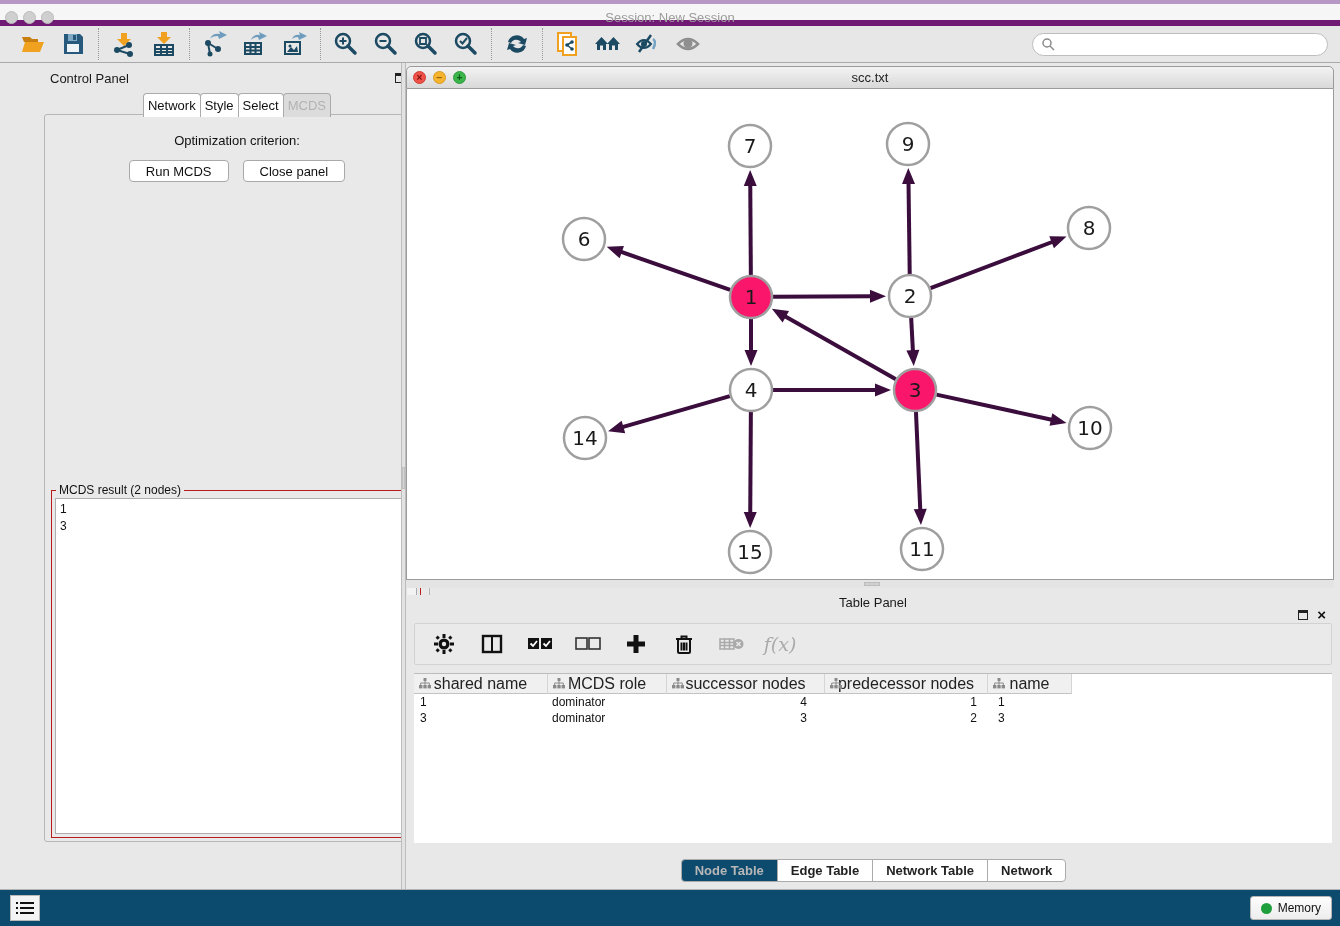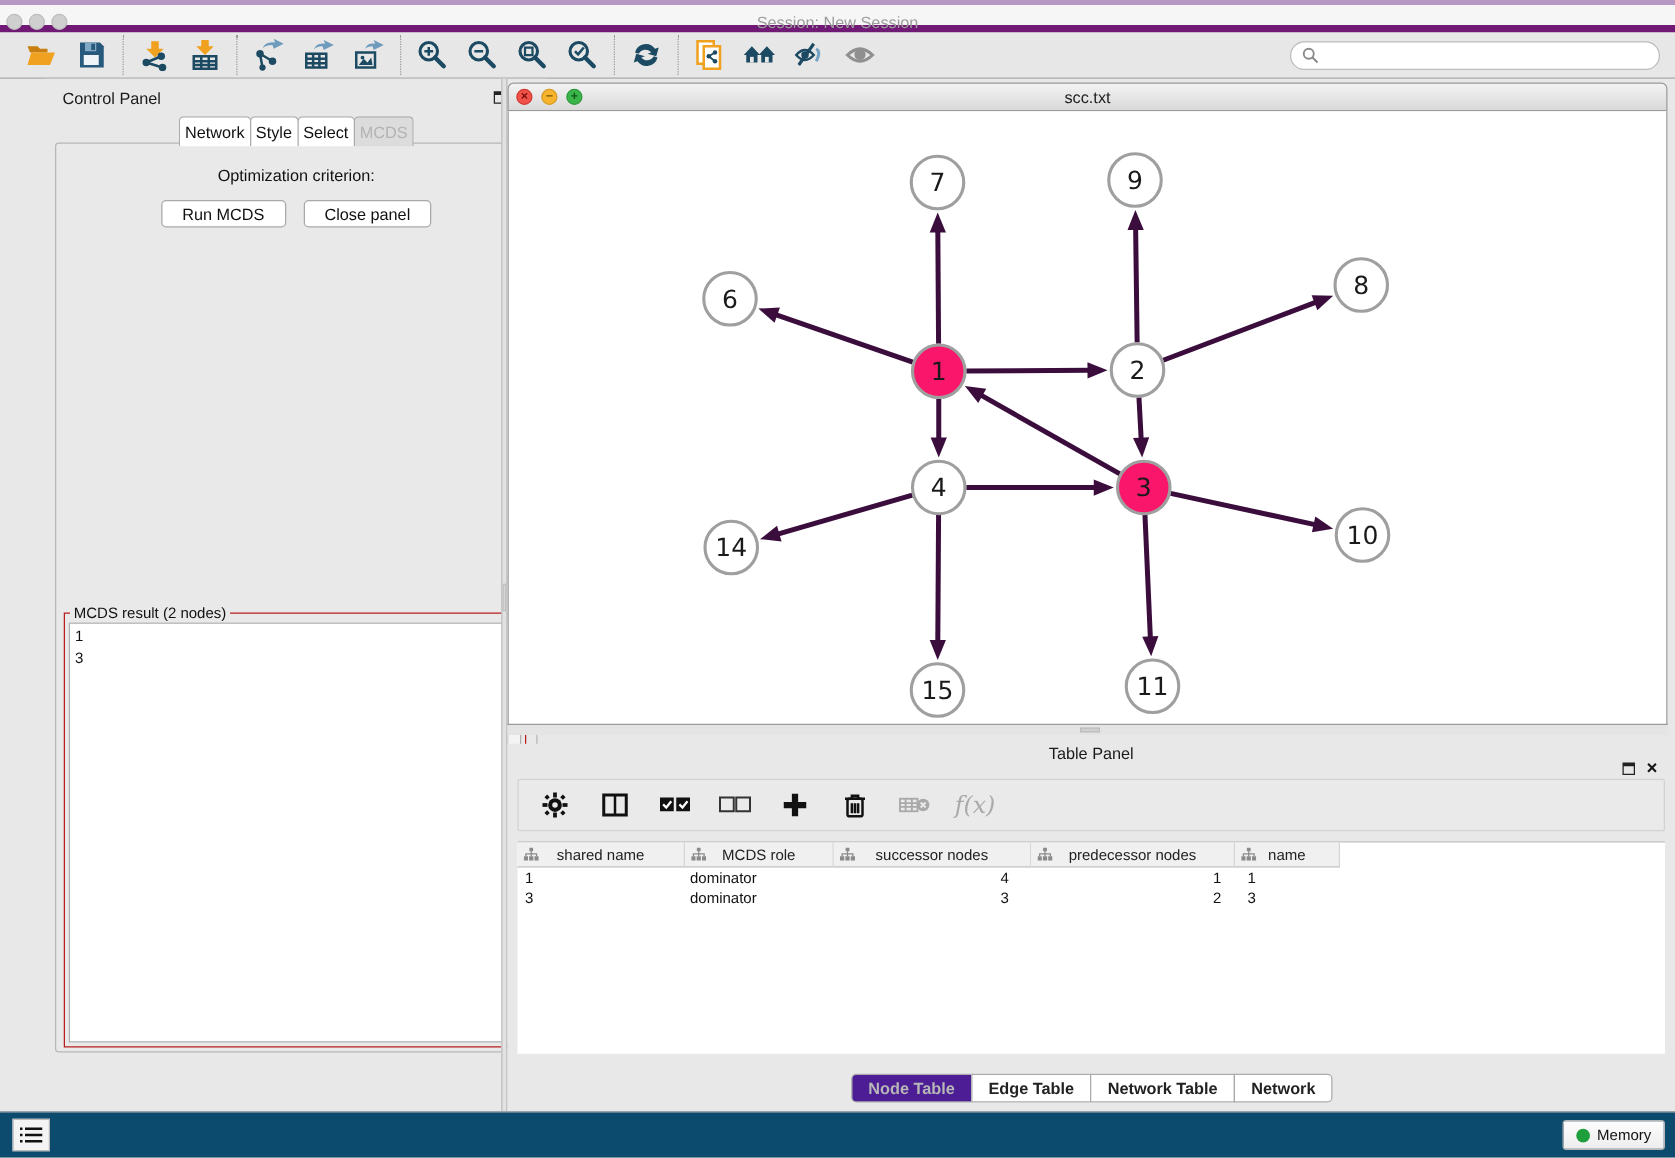--- a/index.html
+++ b/index.html
@@ -65,29 +65,29 @@
   .net-bottom .hgrip { position:absolute; left:458px; top:2px; width:16px; height:4px; background:#cfcfcf; border:1px solid #bdbdbd; }
 
   
   .table-panel { position:absolute; left:0; top:532px; right:0; bottom:0; background:#e8e8e8; }
   .tp-header { height:28px; display:flex; align-items:center; padding:0 14px; font-size:13px; color:#1a1a1a;flex-direction:column; }
   .tp-toolbar { margin:0 8px; height:42px; background:#eaeaea; border:1px solid #d2d2d2; border-radius:2px; display:flex; align-items:center; gap:22px; padding:0 16px; }
   .tp-toolbar .ticon { display:flex; align-items:center; justify-content:center; width:26px; height:26px; }
   .fx { font-family:"DejaVu Serif", serif; font-style:italic; font-size:19px; color:#aaaaaa; }
   .tbl-wrap { margin:8px 8px 0 8px; background:#ffffff; border-top:1px solid #bdbdbd; height:170px; position:relative; }
   .tbl-head { display:flex; }
-  .th-cell { height:20px; background:#f0f0f0; border-bottom:1px solid #c3c3c3; border-right:1px solid #d5d5d5; display:flex; align-items:center; justify-content:center; gap:6px; font-size:12px; color:#222; position:relative; }
+  .th-cell { height:20px; background:#f0f0f0; border-bottom:1px solid #c3c3c3; border-right:1px solid #d5d5d5; display:flex; align-items:center; justify-content:center; gap:6px; font-size:16px; color:#222; position:relative; }
   .th-cell .hier { position:absolute; left:5px; top:4px; }
   .tbl-row { display:flex; height:16px; }
   .td-cell { font-size:12px; color:#111; line-height:16px; white-space:nowrap; overflow:hidden; }
   .tp-tabs { position:absolute; left:0; right:0; bottom:7px; display:flex; justify-content:center; }
   .tp-tab { font-size:13px; font-weight:bold; padding:3px 13px; background:#ffffff; border:1px solid #ababab; color:#222; margin-right:-1px; }
   .tp-tab:first-child { border-radius:4px 0 0 4px; }
   .tp-tab:last-child { border-radius:0 4px 4px 0; }
-  .tp-tab.active { background:#4c1d95; color:#b7b7b7; }
+  .tp-tab.active { background:#0c4a6e; color:#b7b7b7; }
 
   
   .statusbar { position:absolute; left:0; right:0; bottom:0; height:37px; background:#0c4a6e; border-top:1px solid #b3b3b3; }
   .list-btn { position:absolute; left:10px; top:5px; width:30px; height:26px; background:#f4f4f4; border:1px solid #b9b9b9; display:flex; align-items:center; justify-content:center; }
   .mem-btn { position:absolute; right:8px; top:6px; height:24px; background:linear-gradient(#fdfdfd,#ededed); border:1px solid #b5b5b5; border-radius:3px; display:flex; align-items:center; gap:6px; padding:0 10px; font-size:12px; color:#111; }
   .mem-dot { width:11px; height:11px; border-radius:50%; background:#1f9e3c; }
 </style>
 </head>
 <body>
 

